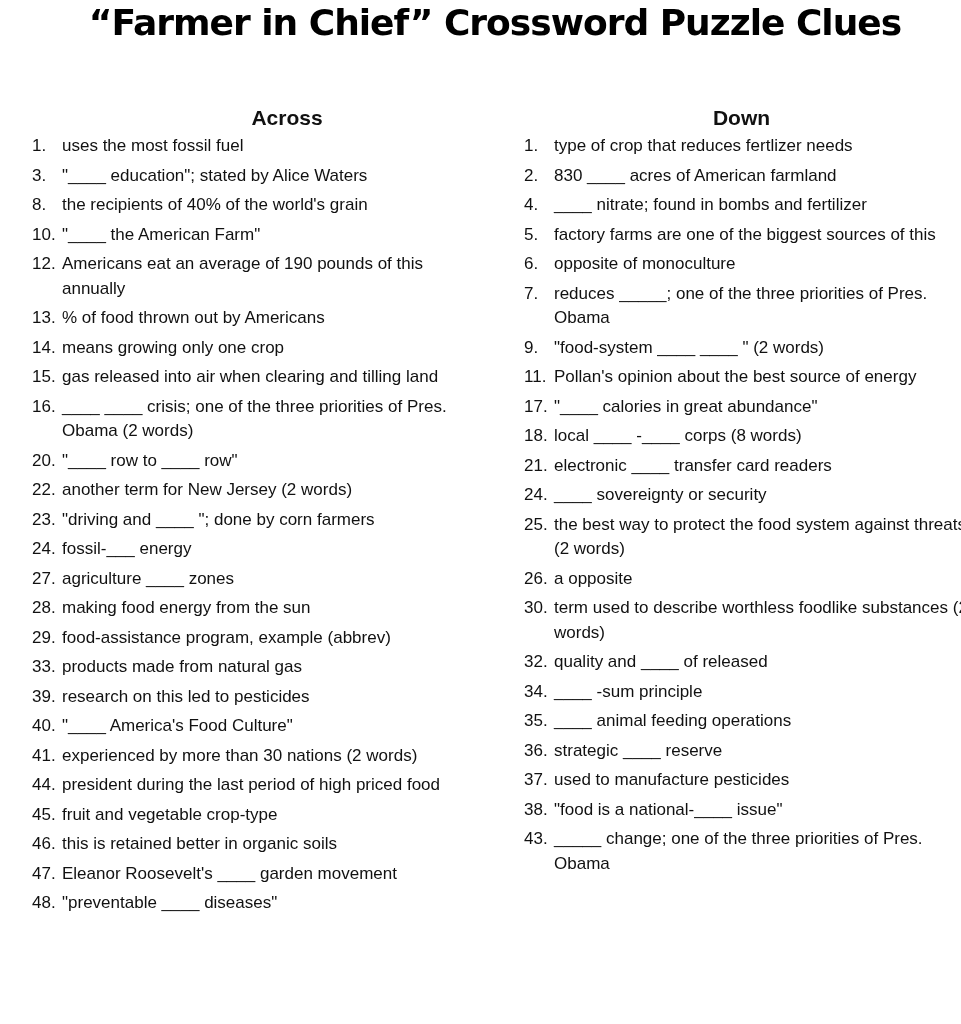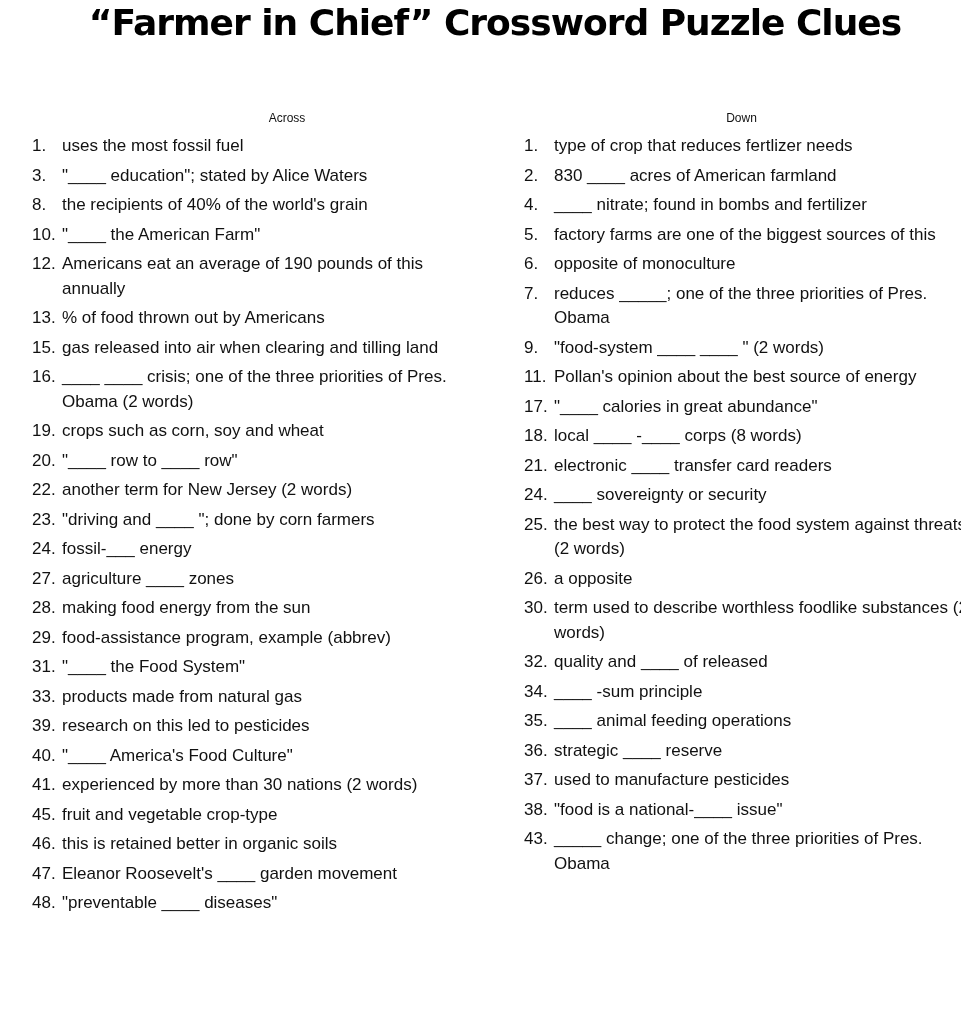--- a/index.html
+++ b/index.html
@@ -4,21 +4,21 @@
 <style>
   html, body { margin:0; padding:0; background:#ffffff; }
   body { width:961px; height:1024px; position:relative; overflow:hidden;
          font-family:"Liberation Sans", sans-serif; color:#111; }
   .title { position:absolute; left:0; top:2px; width:990px; text-align:center;
            font-family:"DejaVu Sans", sans-serif; font-weight:bold; font-size:36px;
            letter-spacing:-1px; color:#000; }
   .col { position:absolute; top:106px; }
   .col.left { left:32px; width:455px; }
   .col.right { left:524px; width:445px; }
-  .col-head { text-align:center; font-weight:normal; font-size:12px; height:28px; line-height:24px; }
+  .col-head { text-align:center; font-weight:bold; font-size:21px; height:28px; line-height:24px; }
   .col.left .col-head { padding-right:0; width:510px; }
   .col.right .col-head { width:435px; }
   .clue { display:flex; font-size:17px; line-height:24.5px; margin-bottom:5px; }
   .num { width:30px; flex:0 0 30px; }
   .txt { flex:1; }
 </style>
 </head>
 <body>
 
 <div class="title">“Farmer in Chief” Crossword Puzzle Clues</div>
@@ -44,32 +44,32 @@
       </div>
       <div class="clue">
         <span class="num">12.</span>
         <span class="txt">Americans eat an average of 190 pounds of this annually</span>
       </div>
       <div class="clue">
         <span class="num">13.</span>
         <span class="txt">% of food thrown out by Americans</span>
       </div>
       <div class="clue">
+        <span class="num">14.</span>
+        <span class="txt">means growing only one crop</span>
+      </div>
+      <div class="clue">
         <span class="num">15.</span>
         <span class="txt">gas released into air when clearing and tilling land</span>
       </div>
       <div class="clue">
         <span class="num">16.</span>
         <span class="txt">____ ____ crisis; one of the three priorities of Pres. Obama (2 words)</span>
       </div>
       <div class="clue">
-        <span class="num">19.</span>
-        <span class="txt">crops such as corn, soy and wheat</span>
-      </div>
-      <div class="clue">
         <span class="num">20.</span>
         <span class="txt">"____ row to ____ row"</span>
       </div>
       <div class="clue">
         <span class="num">22.</span>
         <span class="txt">another term for New Jersey (2 words)</span>
       </div>
       <div class="clue">
         <span class="num">23.</span>
         <span class="txt">"driving and ____ "; done by corn farmers</span>
@@ -84,38 +84,38 @@
       </div>
       <div class="clue">
         <span class="num">28.</span>
         <span class="txt">making food energy from the sun</span>
       </div>
       <div class="clue">
         <span class="num">29.</span>
         <span class="txt">food-assistance program, example (abbrev)</span>
       </div>
       <div class="clue">
-        <span class="num">31.</span>
-        <span class="txt">"____ the Food System"</span>
-      </div>
-      <div class="clue">
         <span class="num">33.</span>
         <span class="txt">products made from natural gas</span>
       </div>
       <div class="clue">
         <span class="num">39.</span>
         <span class="txt">research on this led to pesticides</span>
       </div>
       <div class="clue">
         <span class="num">40.</span>
         <span class="txt">"____ America's Food Culture"</span>
       </div>
       <div class="clue">
         <span class="num">41.</span>
         <span class="txt">experienced by more than 30 nations (2 words)</span>
+      </div>
+      <div class="clue">
+        <span class="num">44.</span>
+        <span class="txt">president during the last period of high priced food</span>
       </div>
       <div class="clue">
         <span class="num">45.</span>
         <span class="txt">fruit and vegetable crop-type</span>
       </div>
       <div class="clue">
         <span class="num">46.</span>
         <span class="txt">this is retained better in organic soils</span>
       </div>
       <div class="clue">

